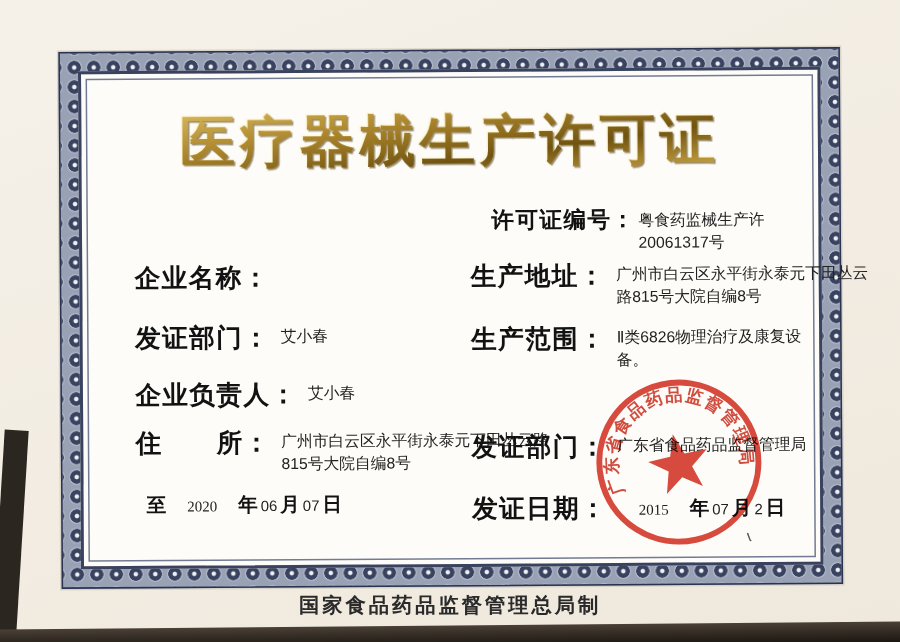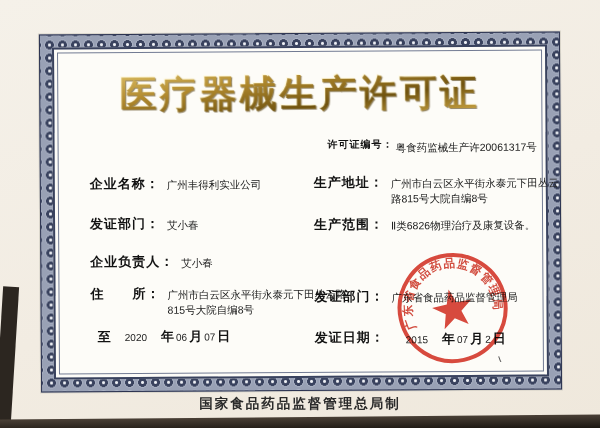--- a/index.html
+++ b/index.html
@@ -25,29 +25,29 @@
     box-shadow:inset 0 0 0 3px #fdfcf8,inset 0 0 0 4px #727b93;}
   .content{position:absolute;inset:14px;}
   
   .title{position:absolute;left:0;right:0;top:22px;text-align:center;
     font-size:37px;font-weight:bold;letter-spacing:3px;
     background:linear-gradient(172deg,#ecd178 0%,#b18a2e 34%,#70530f 62%,#d2ab46 88%);
     -webkit-background-clip:text;background-clip:text;color:transparent;
     filter:drop-shadow(1px 1px 0px rgba(70,48,0,0.55)) drop-shadow(-0.5px -0.5px 0.5px rgba(255,246,205,0.75));}
   
   .field{position:absolute;display:flex;align-items:flex-start;}
-  .label{font-weight:700;font-size:13px;color:#121212;letter-spacing:1px;white-space:nowrap;line-height:1.2;}
+  .label{font-weight:700;font-size:17px;color:#121212;letter-spacing:1px;white-space:nowrap;line-height:1.2;}
   .value{font-size:10.5px;color:#222;line-height:1.45;margin-left:7px;padding-top:2px;}
-  .license-row .label{font-size:10px;}
+  .license-row .label{font-size:15px;}
   .license-row .value{margin-left:2px;}
   .w-left{width:182px;}
   .w-right{width:168px;}
   .daterow .value{white-space:nowrap;padding-top:1px;}
   .num{font-size:10px;color:#222;}
-  .unit{font-weight:700;font-size:13px;color:#121212;} .gap-m{margin:0 2px;} .gap-l{margin:0 14px;}
+  .unit{font-weight:700;font-size:13px;color:#121212;} .gap-m{margin:0 2px;} .gap-l{margin:0 14px;font-family:Liberation Serif, serif;}
   
   .seal{position:absolute;left:336px;top:200px;width:124px;height:124px;
     opacity:.9;mix-blend-mode:multiply;transform:rotate(-12deg);}
   
   .footer{position:absolute;left:0;right:0;top:395px;text-align:center;
     font-size:13.5px;font-weight:700;color:#2a2a2a;letter-spacing:2px;}
   .pen-mark{position:absolute;left:498px;top:352px;font-size:11px;color:#555;transform:rotate(-20deg);}
 </style>
 </head>
 <body>
@@ -63,21 +63,20 @@
 
       <div class="title">医疗器械生产许可证</div>
 
       <div class="field license-row" style="left:274px;top:92px;">
         <span class="label">许可证编号：</span>
         <span class="value">粤食药监械生产许20061317号</span>
       </div>
 
       <div class="field" style="left:36px;top:128px;">
         <span class="label">企业名称：</span>
-        <span class="value">广州丰得利实业公司</span>
       </div>
 
       <div class="field" style="left:36px;top:168px;">
         <span class="label">发证部门：</span>
         <span class="value">艾小春</span>
       </div>
 
       <div class="field" style="left:36px;top:206px;">
         <span class="label">企业负责人：</span>
         <span class="value">艾小春</span>

